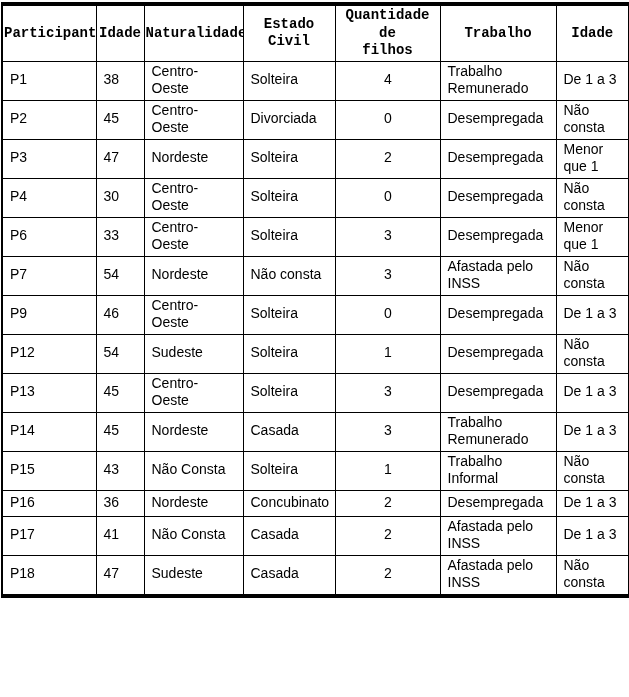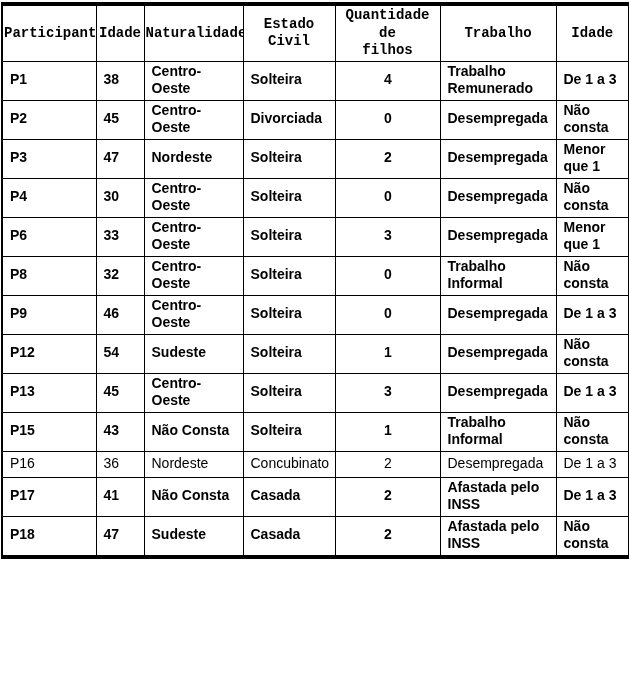--- a/index.html
+++ b/index.html
@@ -37,21 +37,21 @@
   table.participants th:nth-child(2), table.participants td:nth-child(2){width:48px;}
   table.participants th:nth-child(3), table.participants td:nth-child(3){width:99px;}
   table.participants th:nth-child(4), table.participants td:nth-child(4){width:92px;}
   table.participants th:nth-child(5), table.participants td:nth-child(5){width:105px;}
   table.participants th:nth-child(6), table.participants td:nth-child(6){width:116px;}
   table.participants th:nth-child(7), table.participants td:nth-child(7){width:73px;}
   
   table.participants td:nth-child(5){text-align:center;}
   
   tr.header-row{height:37px;font-family:Liberation Mono, monospace;}
-  tr.row-tall{height:37px;font-weight:bold;}
+  tr.row-tall{height:37px;}
   tr.row-short{height:26px;margin-left:48px;}
   
   td.va-top{vertical-align:top;}
   td.va-middle{vertical-align:middle;}
   td.va-bottom{vertical-align:bottom;}
 </style>
 </head>
 <body>
 
 <div class="page">
@@ -117,28 +117,27 @@
           <td class="va-bottom">33</td>
           <td class="va-top">Centro-
 Oeste</td>
           <td class="va-bottom">Solteira</td>
           <td class="va-bottom">3</td>
           <td class="va-top">Desempregada</td>
           <td class="va-top">Menor
 que 1</td>
         </tr>
         <tr class="row-tall">
-          <td class="va-top">P8</td>
-          <td class="va-bottom">32</td>
-          <td class="va-top">Centro-
-Oeste</td>
-          <td class="va-bottom">Solteira</td>
-          <td class="va-bottom">0</td>
-          <td class="va-top">Trabalho
-Informal</td>
+          <td class="va-top">P7</td>
+          <td class="va-bottom">54</td>
+          <td class="va-top">Nordeste</td>
+          <td class="va-bottom">Não consta</td>
+          <td class="va-bottom">3</td>
+          <td class="va-top">Afastada pelo
+INSS</td>
           <td class="va-top">Não
 consta</td>
         </tr>
         <tr class="row-tall">
           <td class="va-top">P9</td>
           <td class="va-bottom">46</td>
           <td class="va-top">Centro-
 Oeste</td>
           <td class="va-bottom">Solteira</td>
           <td class="va-bottom">0</td>
@@ -157,20 +156,30 @@
         </tr>
         <tr class="row-tall">
           <td class="va-top">P13</td>
           <td class="va-bottom">45</td>
           <td class="va-top">Centro-
 Oeste</td>
           <td class="va-bottom">Solteira</td>
           <td class="va-bottom">3</td>
           <td class="va-top">Desempregada</td>
           <td class="va-bottom">De 1 a 3</td>
+        </tr>
+        <tr class="row-tall">
+          <td class="va-middle">P14</td>
+          <td class="va-middle">45</td>
+          <td class="va-middle">Nordeste</td>
+          <td class="va-middle">Casada</td>
+          <td class="va-middle">3</td>
+          <td class="va-middle">Trabalho
+Remunerado</td>
+          <td class="va-middle">De 1 a 3</td>
         </tr>
         <tr class="row-tall">
           <td class="va-top">P15</td>
           <td class="va-bottom">43</td>
           <td class="va-top">Não Consta</td>
           <td class="va-bottom">Solteira</td>
           <td class="va-bottom">1</td>
           <td class="va-top">Trabalho
 Informal</td>
           <td class="va-top">Não

